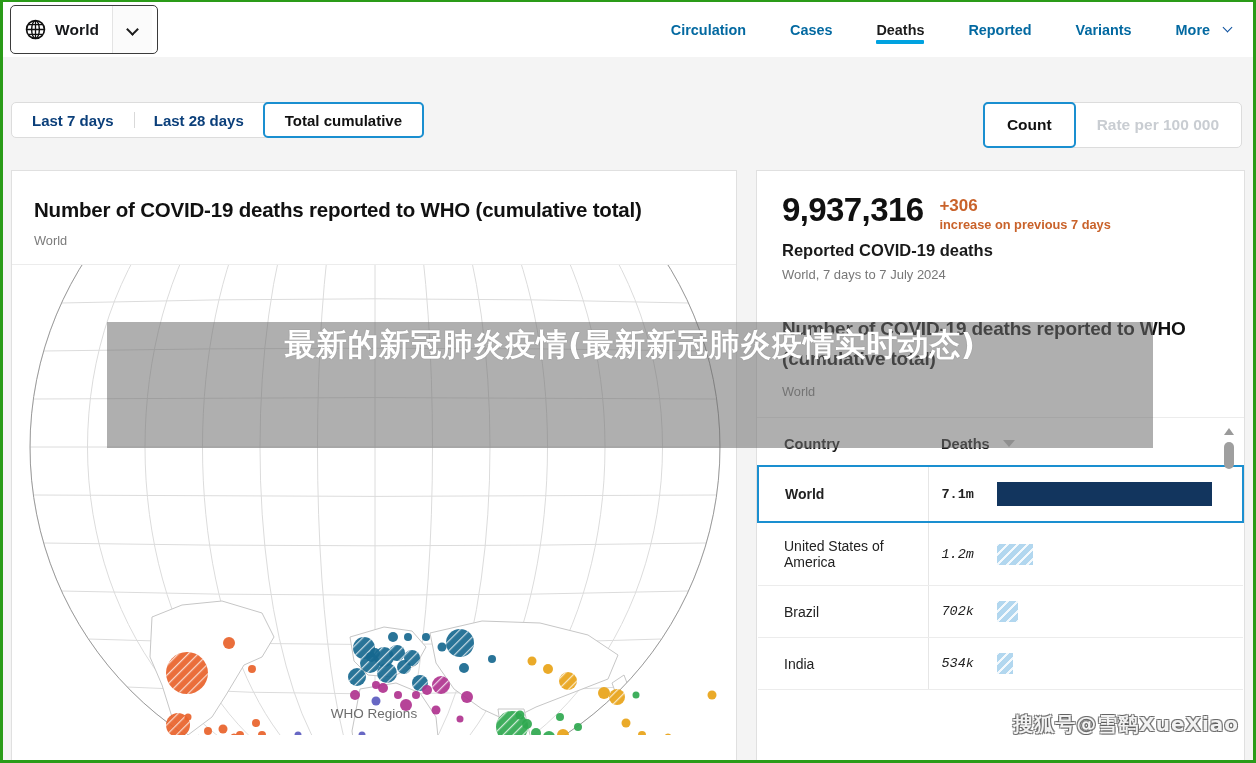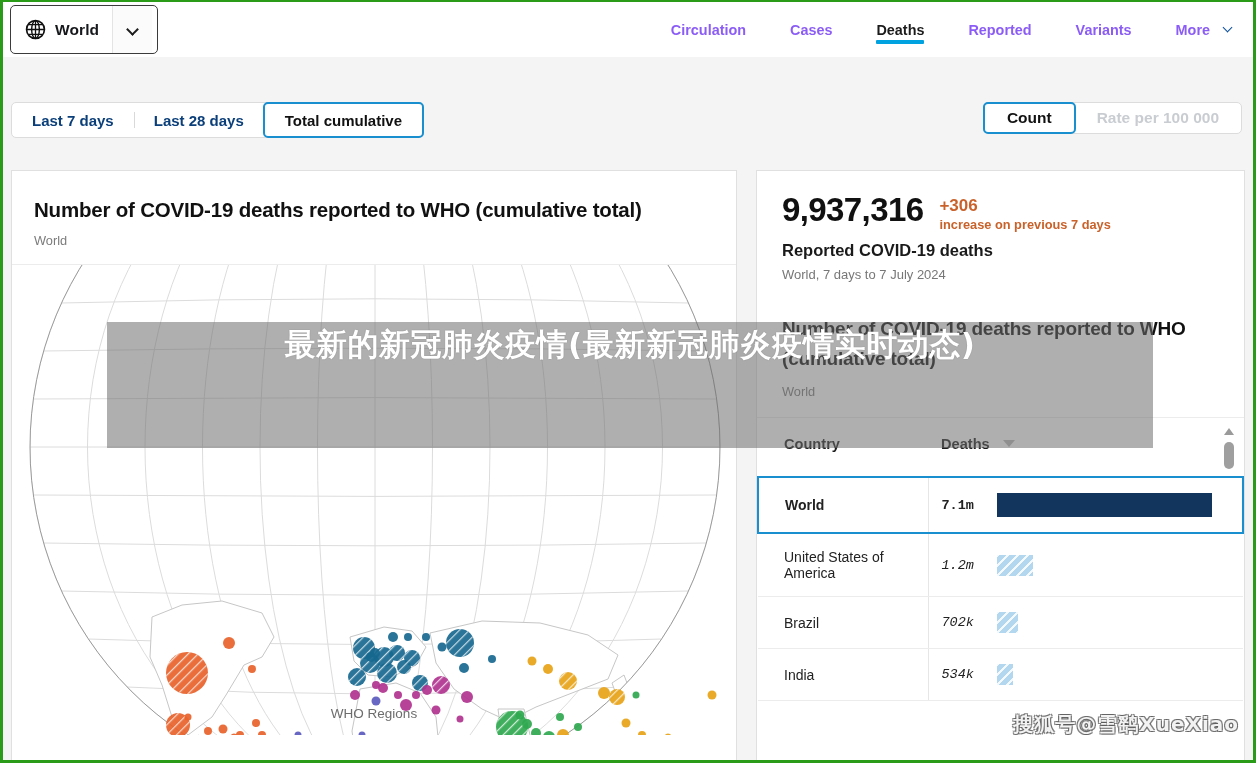--- a/index.html
+++ b/index.html
@@ -56,21 +56,21 @@
     border-bottom: 2.1px solid #1c1c1c;
     transform: rotate(45deg);
   }
   .nav {
     position: absolute; right: 16px; top: 0;
     height: 55px;
     display: flex; align-items: center; gap: 0;
   }
   .nav-item {
     position: relative;
-    font-size: 14.4px; font-weight: 700; color: #8b5cf6;
+    font-size: 14.4px; font-weight: 700; color: #0369a1;
     padding: 0 22px; height: 55px;
     display: flex; align-items: center;
     cursor: pointer; white-space: nowrap;
   }
   .nav-item.active { color: #1b1b1b; }
   .nav-item.active::after {
     content: ""; position: absolute;
     left: 22px; right: 22px; bottom: 13px;
     height: 4px; background: #00a2e0; border-radius: 1px;
   }
@@ -116,21 +116,21 @@
     border-radius: 5px;
     background: #ffffff;
     margin: -1px;
     z-index: 2;
   }
   .seg.selected::before { display: none; }
 
   .toggle {
     position: absolute; right: 11px; top: 0;
     display: flex; align-items: stretch;
-    height: 32px;
+    height: 46px;
     background: #ffffff;
     border: 1px solid #dcdcdc;
     border-radius: 5px;
   }
   .tg {
     display: flex; align-items: center;
     padding: 0 22px;
     font-size: 15.5px; font-weight: 700;
     color: #c9cdd2;
     cursor: pointer; white-space: nowrap;
@@ -193,21 +193,21 @@
     line-height: 30px; letter-spacing: -.2px;
   }
   .right-chart-sub { font-size: 12.8px; color: #7b7b7b; margin-top: 10px; }
 
   
   .table-wrap { position: relative; padding: 18px 0 0 0; }
   table.dt { width: 100%; border-collapse: collapse; table-layout: fixed; }
   table.dt th {
     text-align: left;
     font-size: 14.6px; font-weight: 700; color: #1c1c1c;
-    padding: 0 0 24px 26px;
+    padding: 0 0 13px 26px;
     border-bottom: 1px solid #d6d6d6;
   }
   table.dt th.c-deaths { padding-left: 13px; }
   .sort-caret {
     display: inline-block; margin-left: 9px;
     width: 0; height: 0;
     border-left: 6px solid transparent;
     border-right: 6px solid transparent;
     border-top: 7px solid #b9b9b9;
     vertical-align: 2px;

